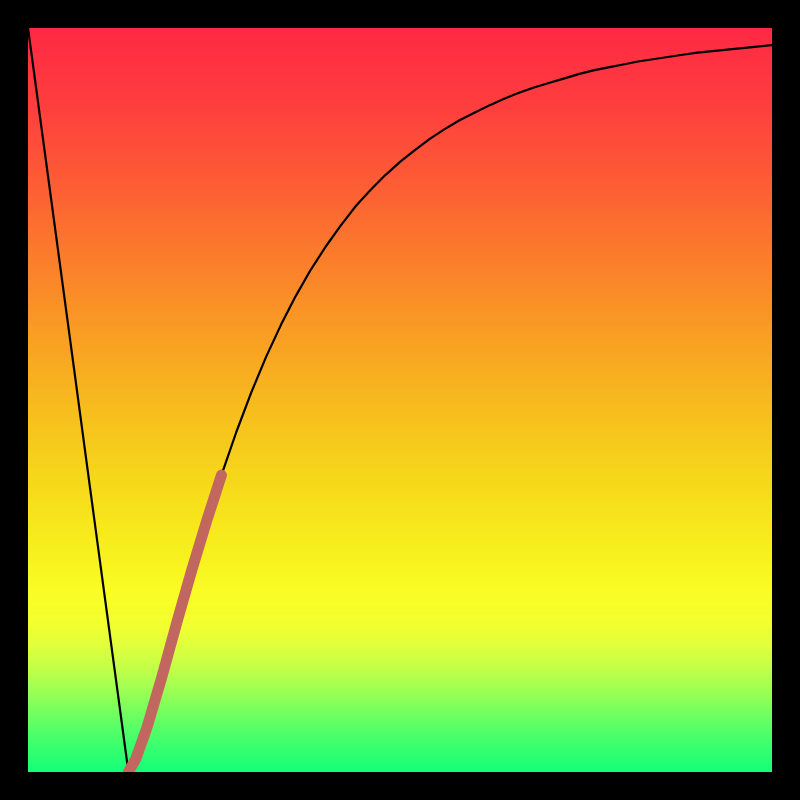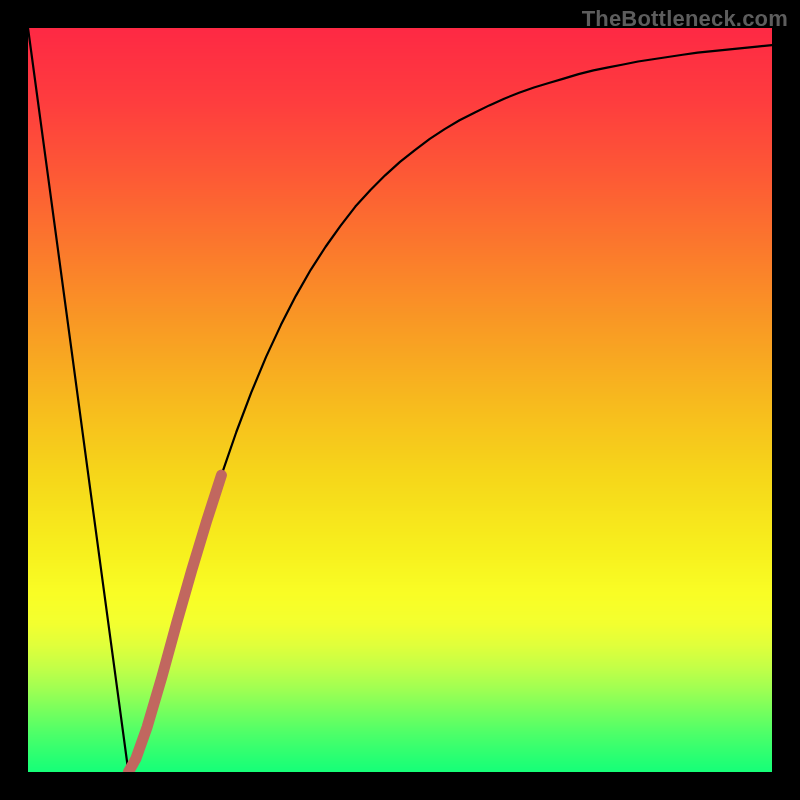--- a/index.html
+++ b/index.html
@@ -801,14 +801,13 @@
         <div class="strip" style="top: 741px; height: 1px; background: rgb(25, 255, 119);"></div>
         <div class="strip" style="top: 742px; height: 1px; background: rgb(23, 255, 120);"></div>
         <div class="strip" style="top: 743px; height: 1px; background: rgb(22, 255, 120);"></div>
       </div>
     <svg class="curve" viewBox="0 0 744 744" preserveAspectRatio="none">
       <path id="main-curve" fill="none" stroke="#000000" stroke-width="2.2" stroke-linejoin="round" stroke-linecap="round" d="M0.00 0.00 L14.88 110.11 L29.76 220.22 L44.64 330.34 L59.52 441.19 L74.40 551.30 L89.28 661.42 L100.44 744.00 L107.88 730.61 L119.04 699.36 L133.92 648.77 L148.80 594.46 L163.68 542.38 L178.56 493.27 L193.44 447.14 L208.32 403.99 L223.20 364.56 L238.08 328.85 L252.96 296.86 L267.84 267.84 L282.72 241.80 L297.60 218.74 L312.48 197.90 L327.36 178.56 L342.24 162.19 L357.12 147.31 L372.00 133.92 L386.88 122.02 L401.76 110.86 L416.64 101.18 L431.52 92.26 L446.40 84.82 L461.28 77.38 L476.16 70.68 L491.04 64.73 L505.92 59.52 L520.80 55.06 L535.68 50.59 L550.56 46.13 L565.44 42.41 L580.32 39.43 L595.20 36.46 L610.08 33.48 L624.96 31.25 L639.84 29.02 L654.72 26.78 L669.60 24.55 L684.48 23.06 L699.36 21.58 L714.24 20.09 L729.12 18.60 L744.00 17.11"></path>
       <path id="highlight-seg" fill="none" stroke-linecap="round" d="M100.44 744.00 L107.88 730.61 L119.04 699.36 L133.92 648.77 L148.80 594.46 L163.68 542.38 L178.56 493.27 L193.44 447.14" stroke="#c1675f" stroke-width="11"></path>
     </svg>
   </div>
 
-  <div class="watermark">TheBottleneck.com</div>
 </div>
 
 </body></html>

